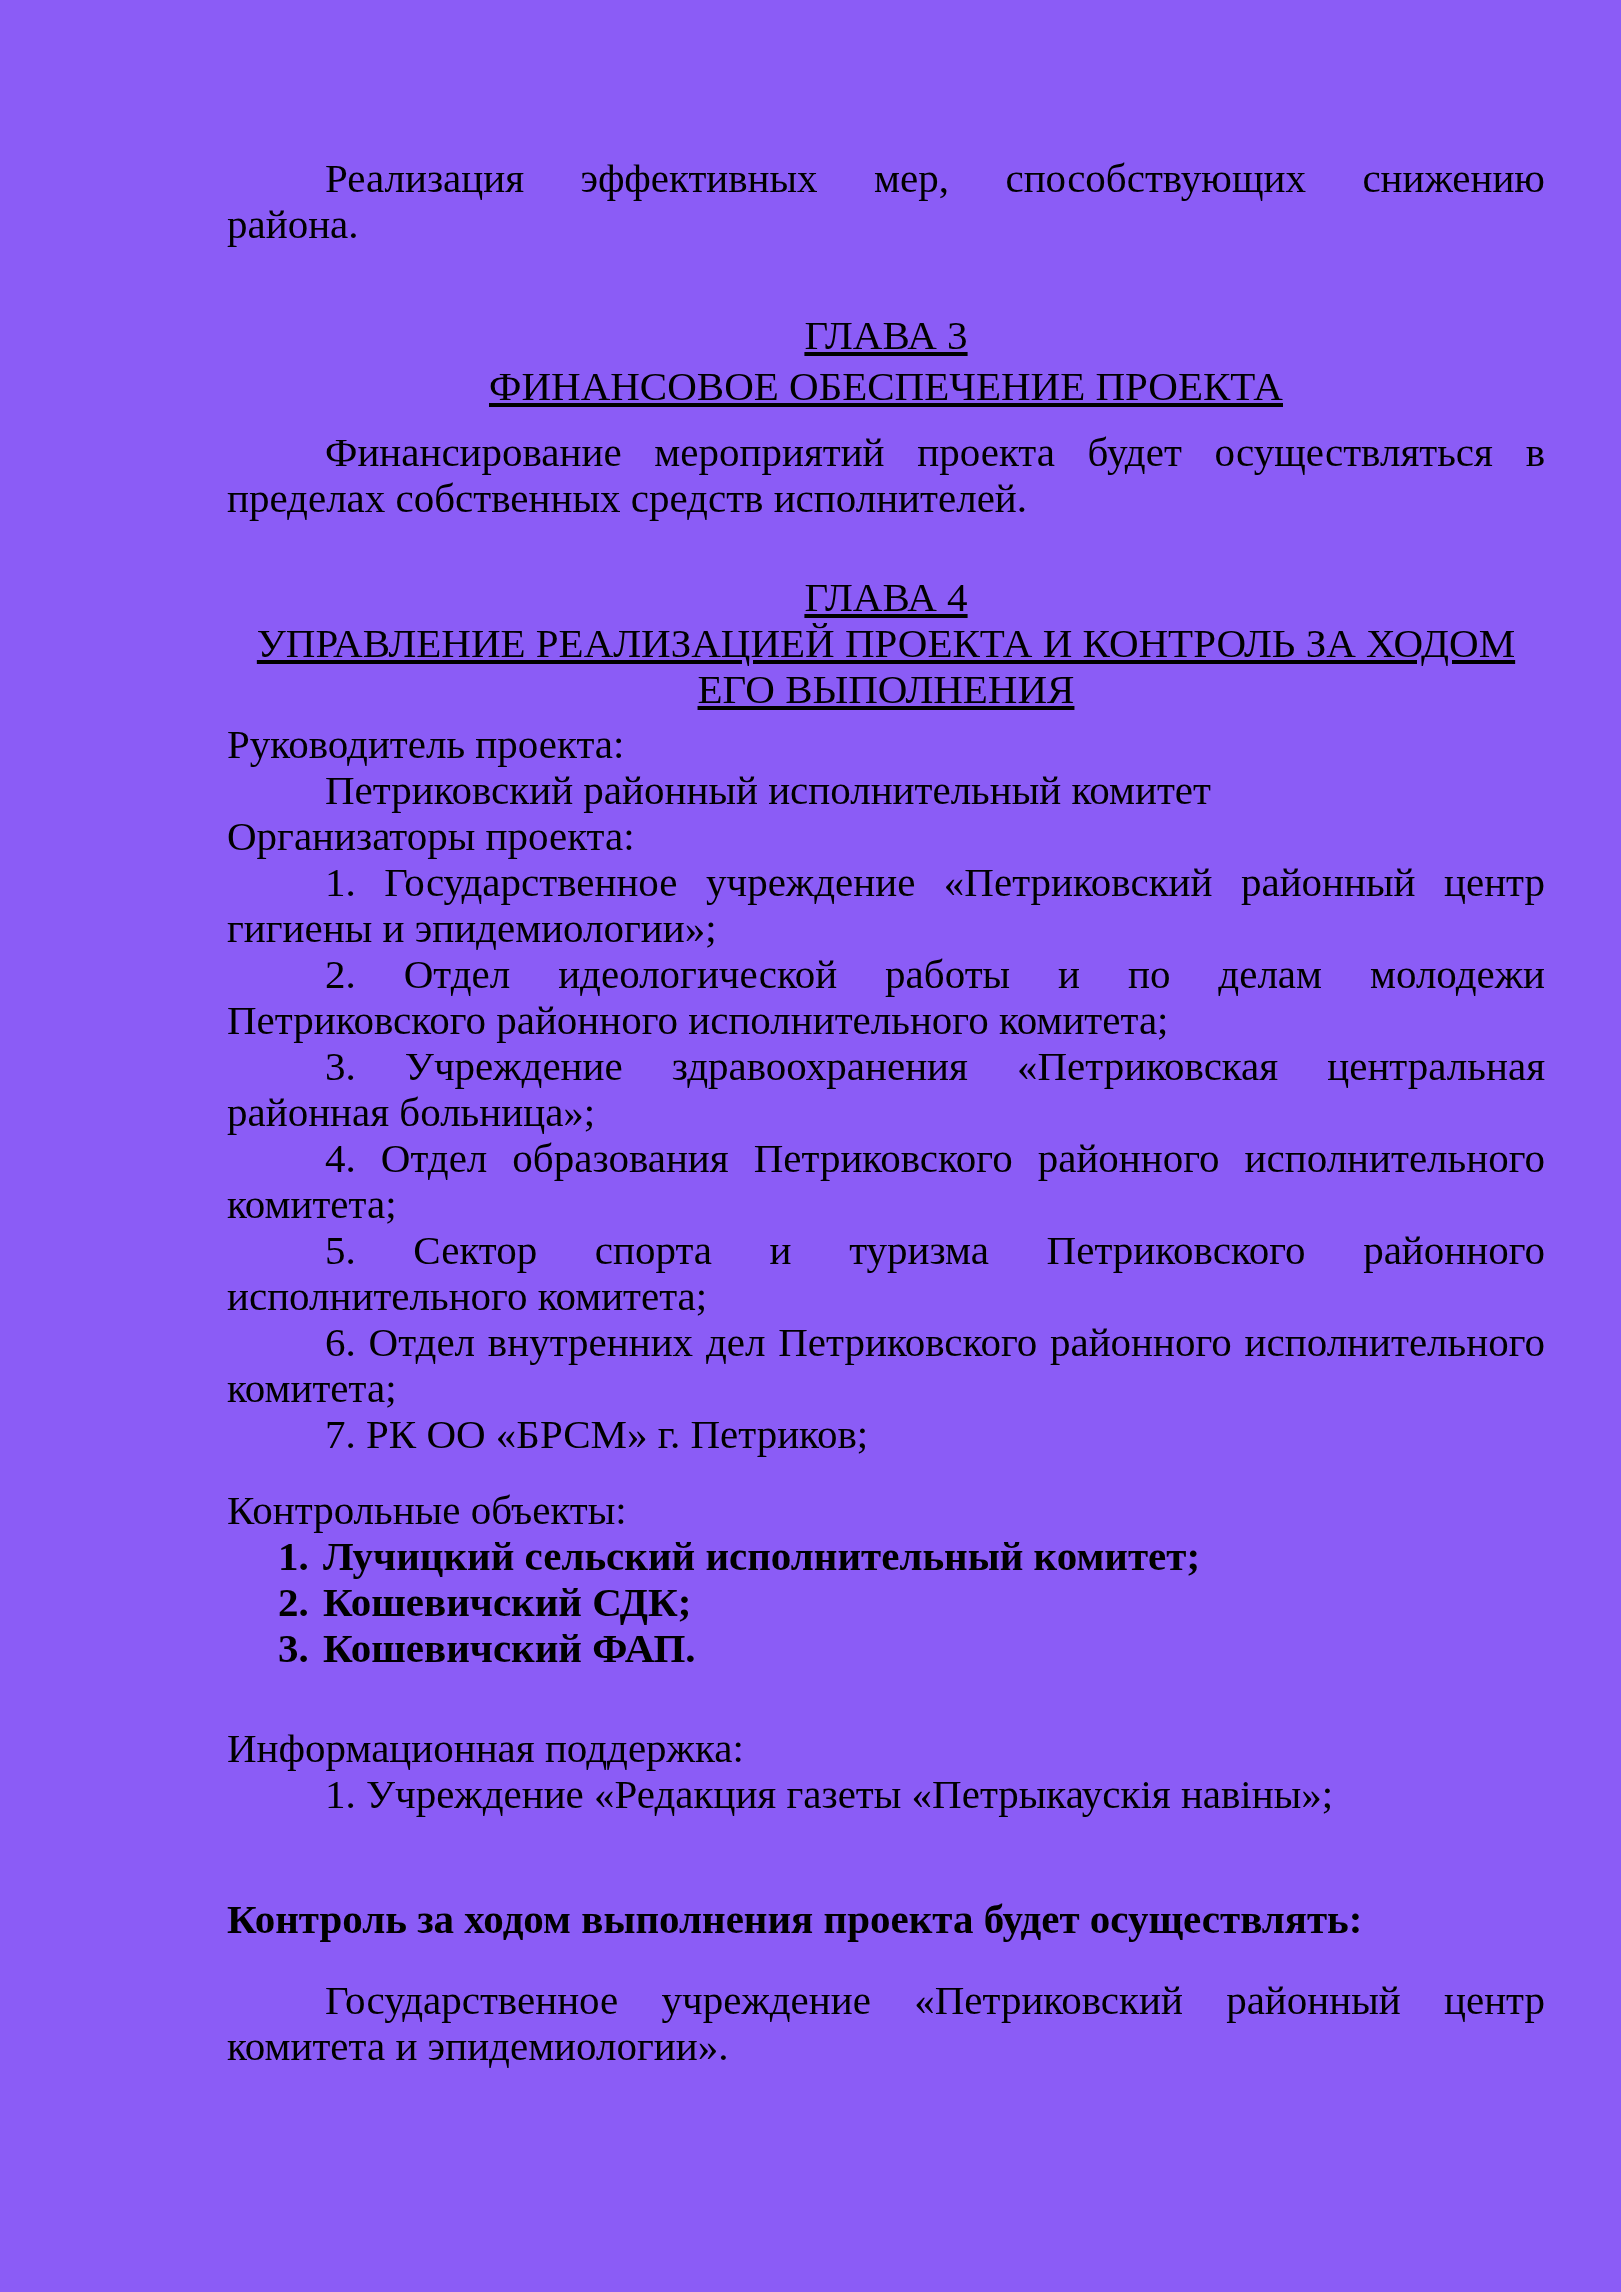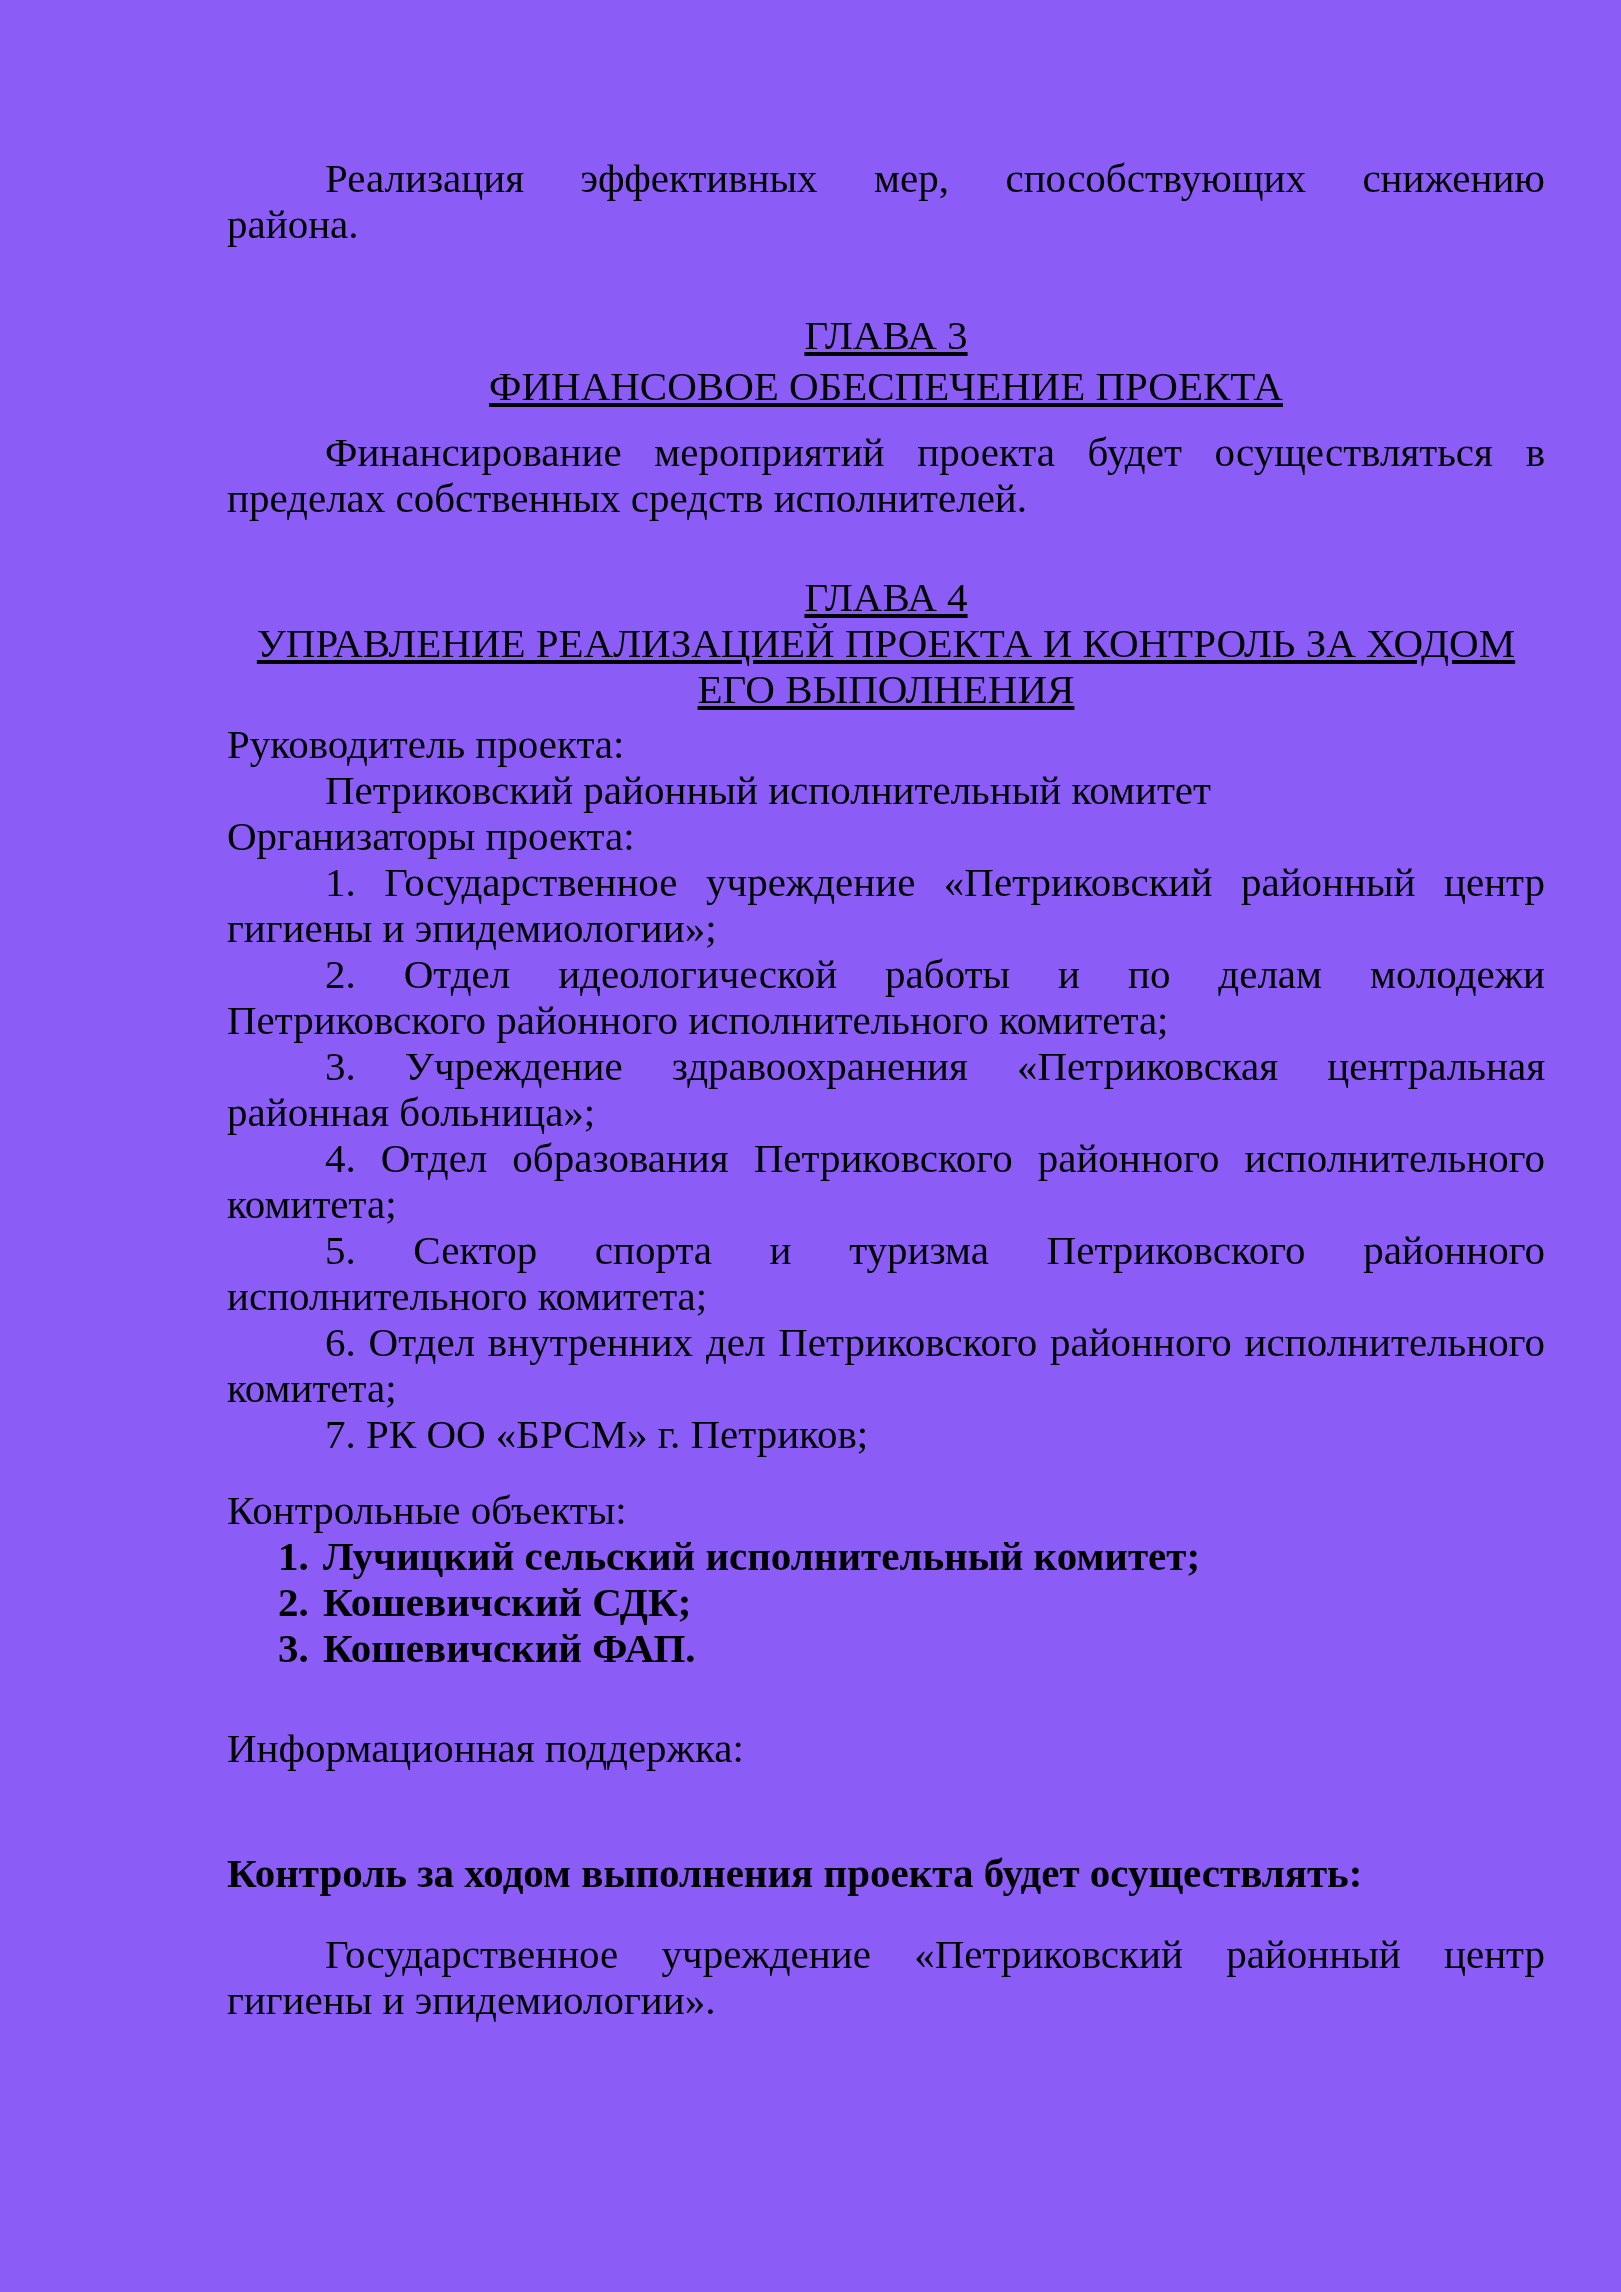--- a/index.html
+++ b/index.html
@@ -83,21 +83,22 @@
       <span class="num">1.</span><span>Лучицкий сельский исполнительный комитет;</span>
     </div>
     <div class="ln li">
       <span class="num">2.</span><span>Кошевичский СДК;</span>
     </div>
     <div class="ln li">
       <span class="num">3.</span><span>Кошевичский ФАП.</span>
     </div>
 
     <div class="ln mt-info">Информационная поддержка:</div>
+    <div class="ln indent">1. Учреждение «Редакция газеты «Петрыкаускія навіны»;</div>
 
     <div class="ln bold mt-note">Контроль за ходом выполнения проекта будет осуществлять:</div>
 
     <div class="ln just indent mt-final">Государственное учреждение «Петриковский районный центр</div>
-    <div class="ln">гигиены и эпидемиологии».</div>
+    <div class="ln">комитета и эпидемиологии».</div>
 
   </div>
 </div>
 
 
 </body></html>

